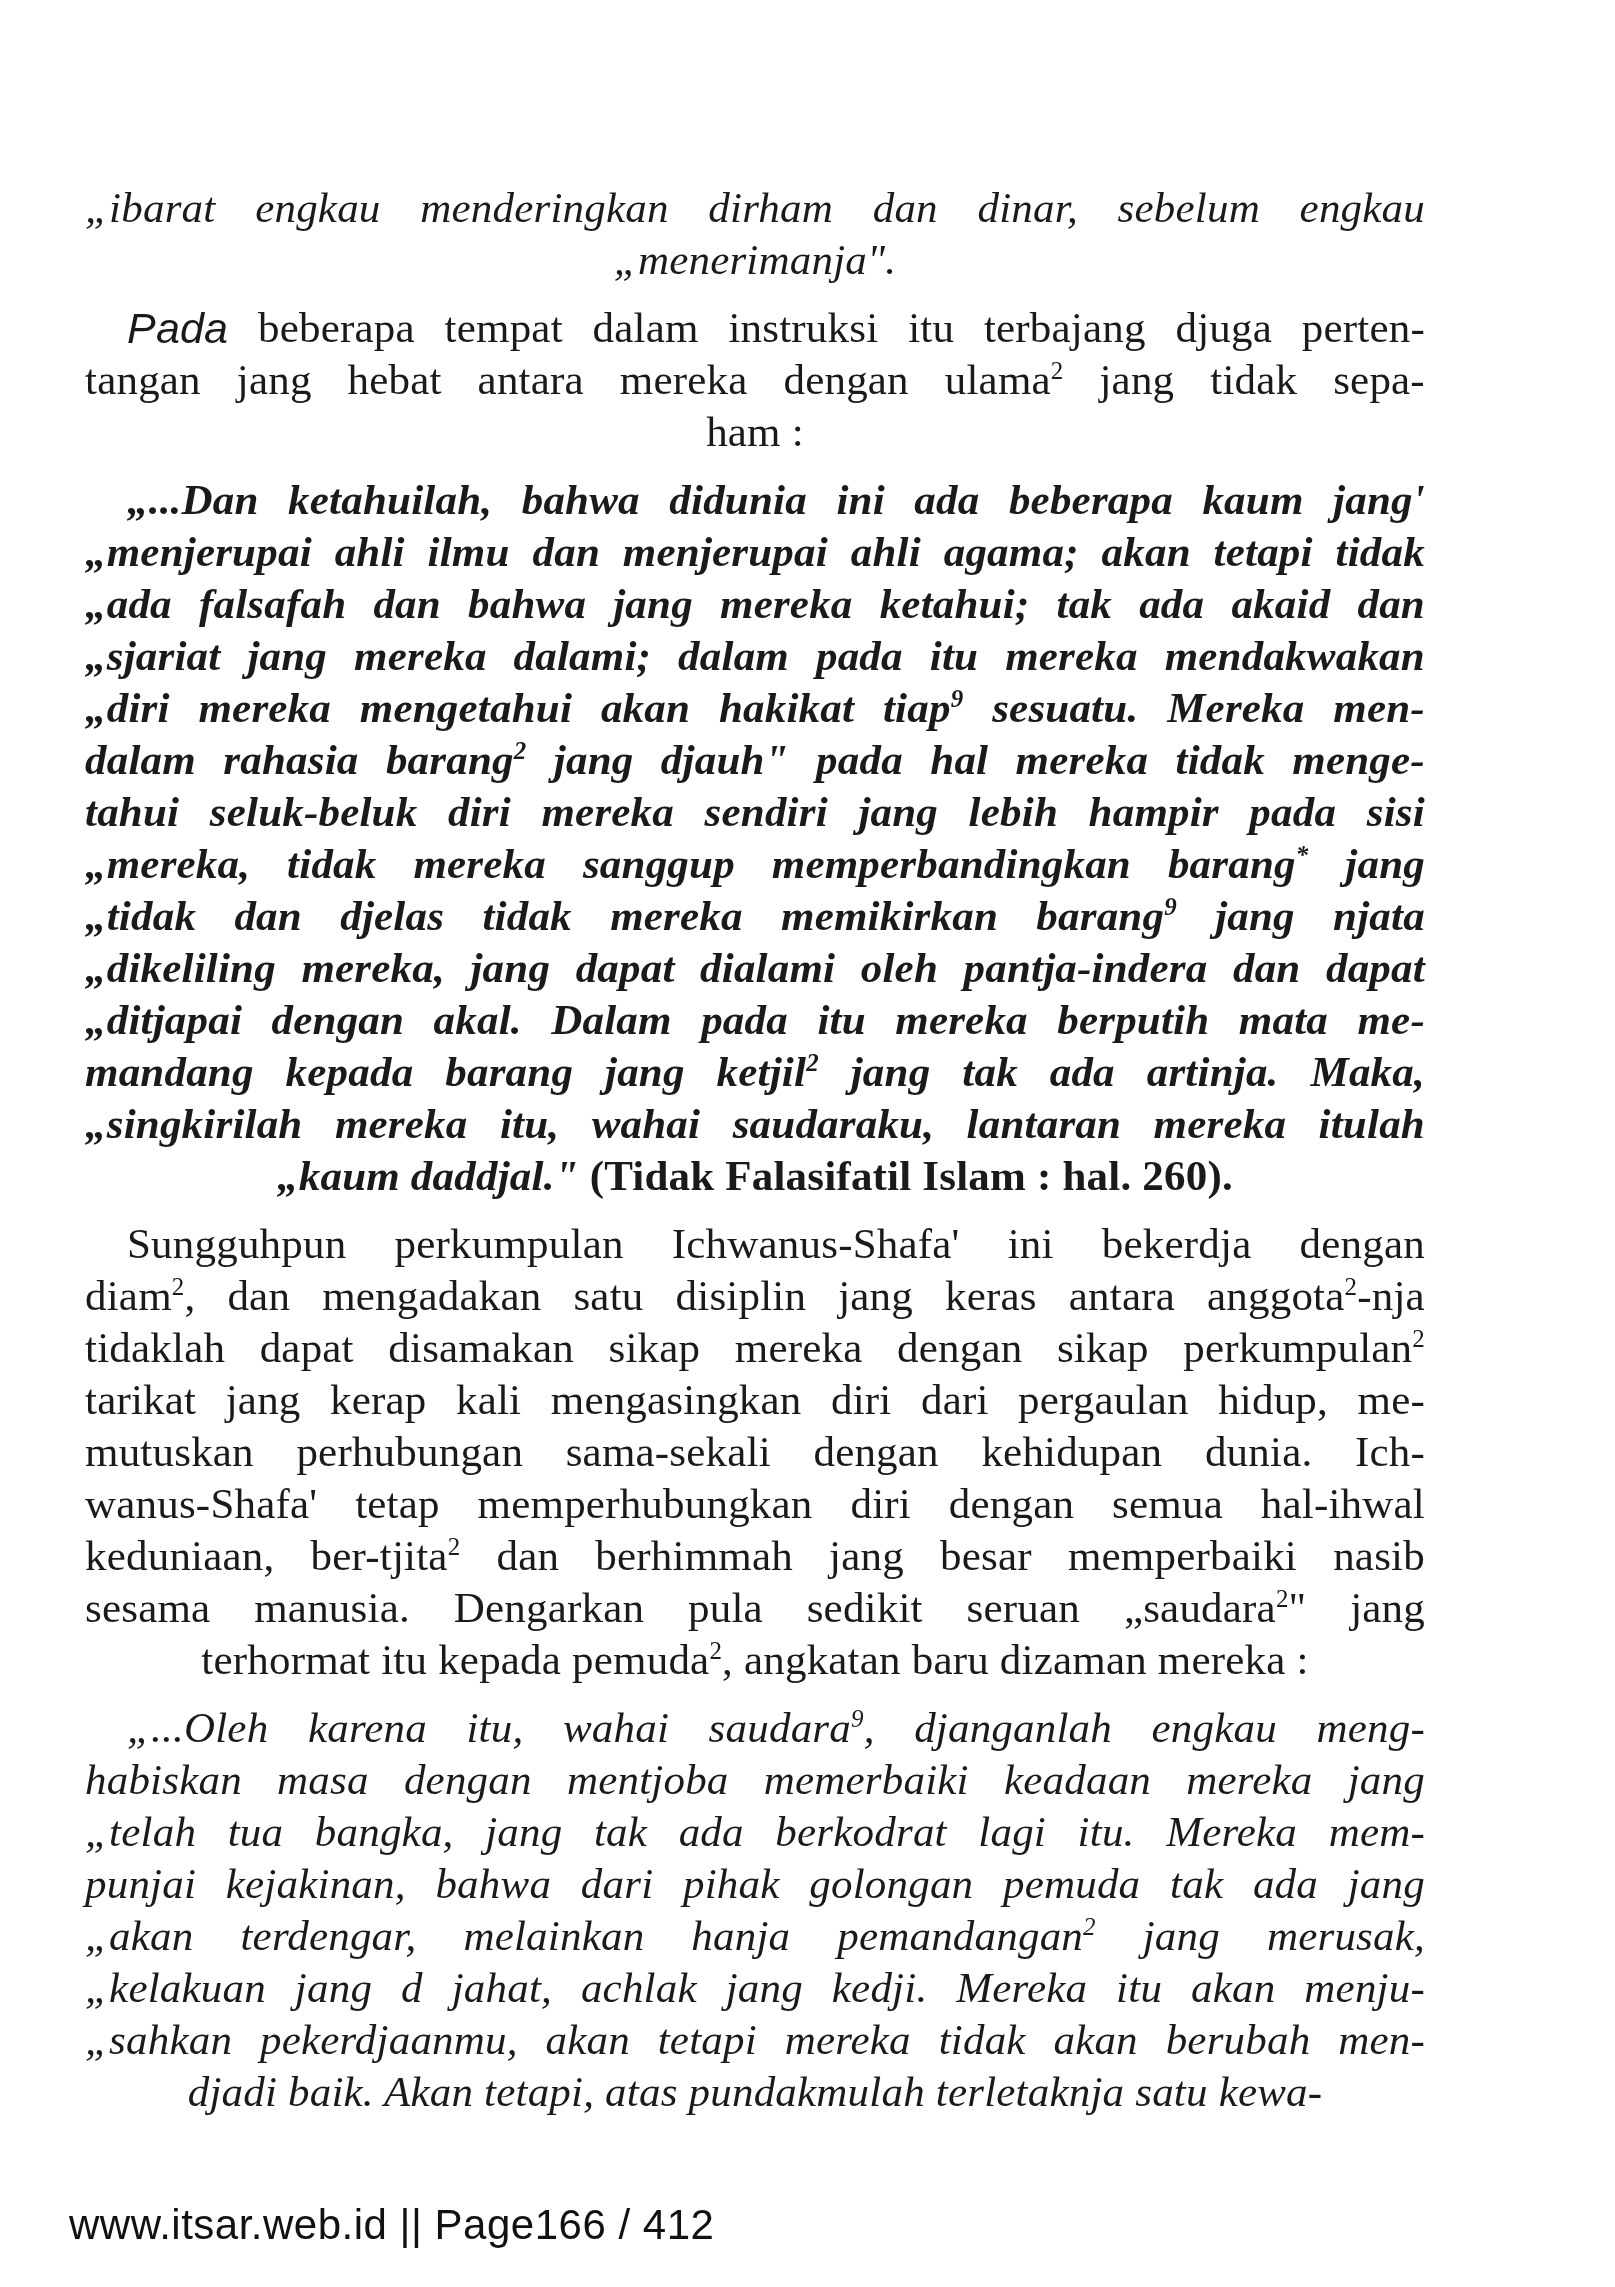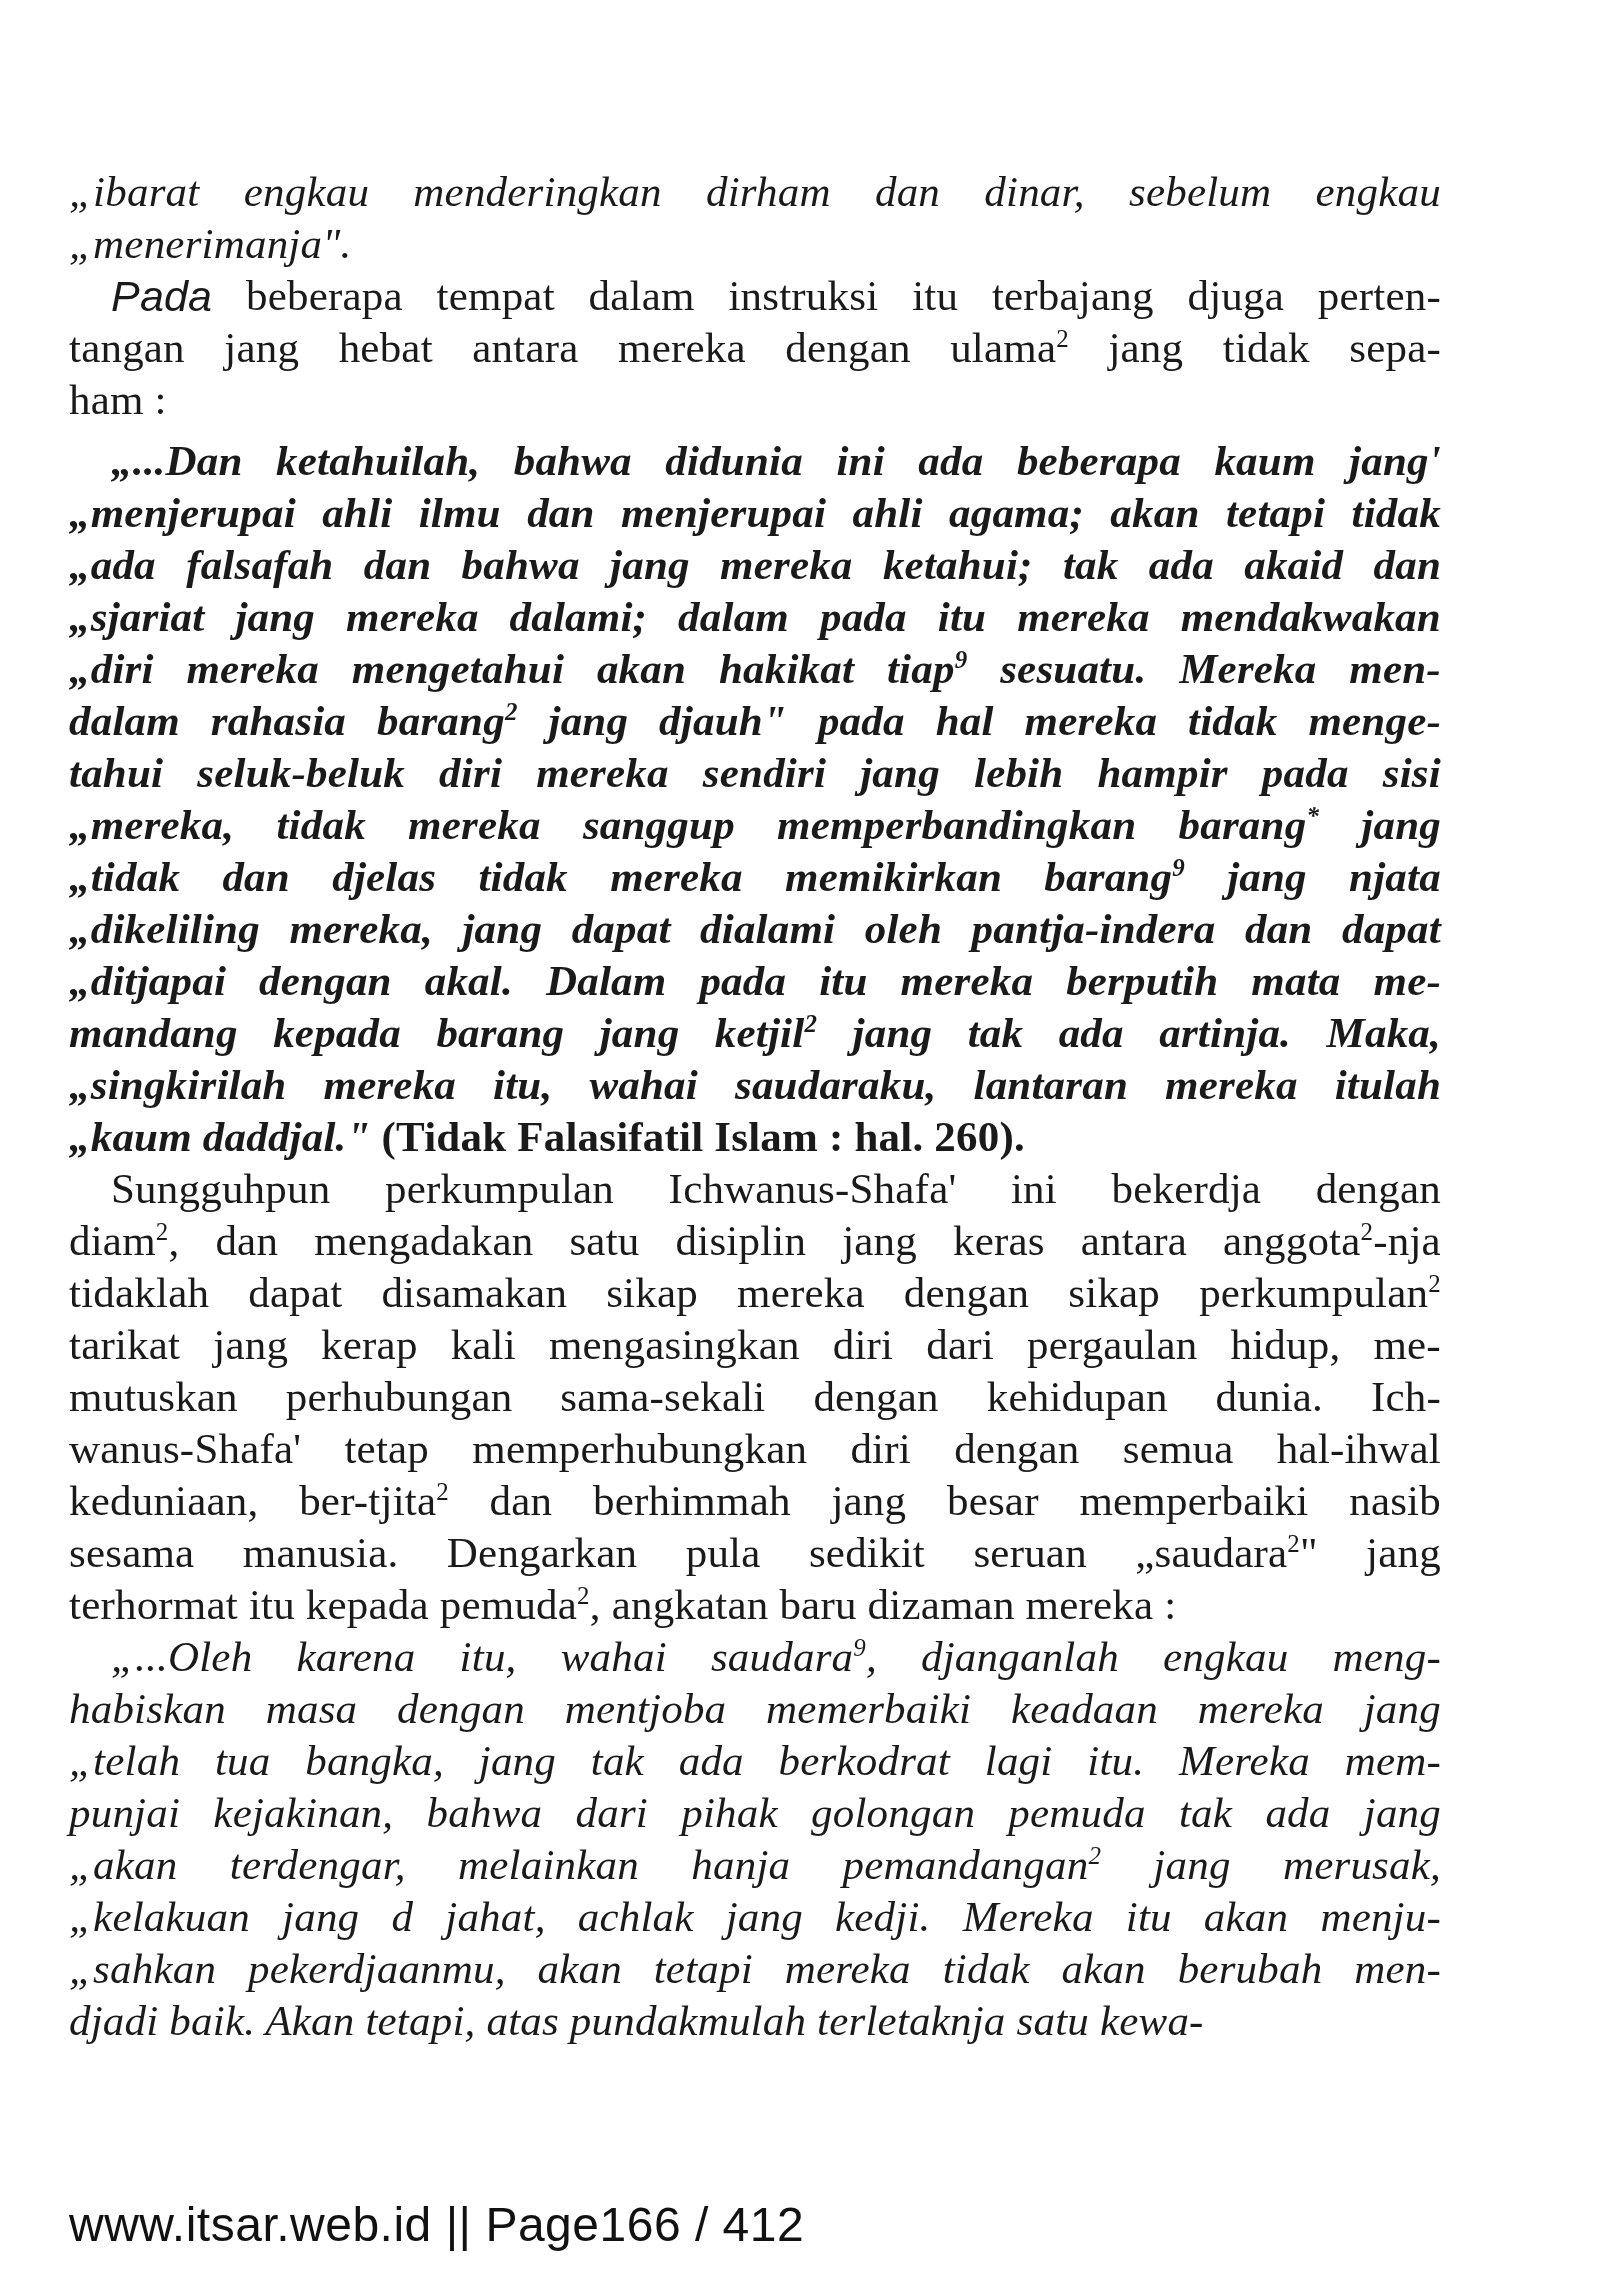--- a/index.html
+++ b/index.html
@@ -14,21 +14,21 @@
     color: #1a1a1a;
     overflow: hidden;
     font-family: "Liberation Serif", serif;
   }
   .text-column {
     position: absolute;
     left: 69px;
     top: 166px;
     width: 1372px;
   }
-  .block { margin: 0; }
+  .block { margin: 16px; text-align: center; }
   .line {
     height: 52px;
     line-height: 52px;
     font-size: 43px;
     white-space: nowrap;
     letter-spacing: 0.2px;
   }
   .just {
     display: flex;
     justify-content: space-between;
@@ -42,21 +42,21 @@
   sup {
     font-size: 58%;
     line-height: 0;
     vertical-align: super;
   }
   .footer {
     position: absolute;
     left: 69px;
     top: 2201px;
     font-family: "Liberation Sans", sans-serif;
-    font-size: 48px;
+    font-size: 42px;
     line-height: 48px;
     color: #111111;
     letter-spacing: 0.5px;
   }
 </style>
 </head>
 <body>
 
 <div class="page">
   <div class="text-column">

